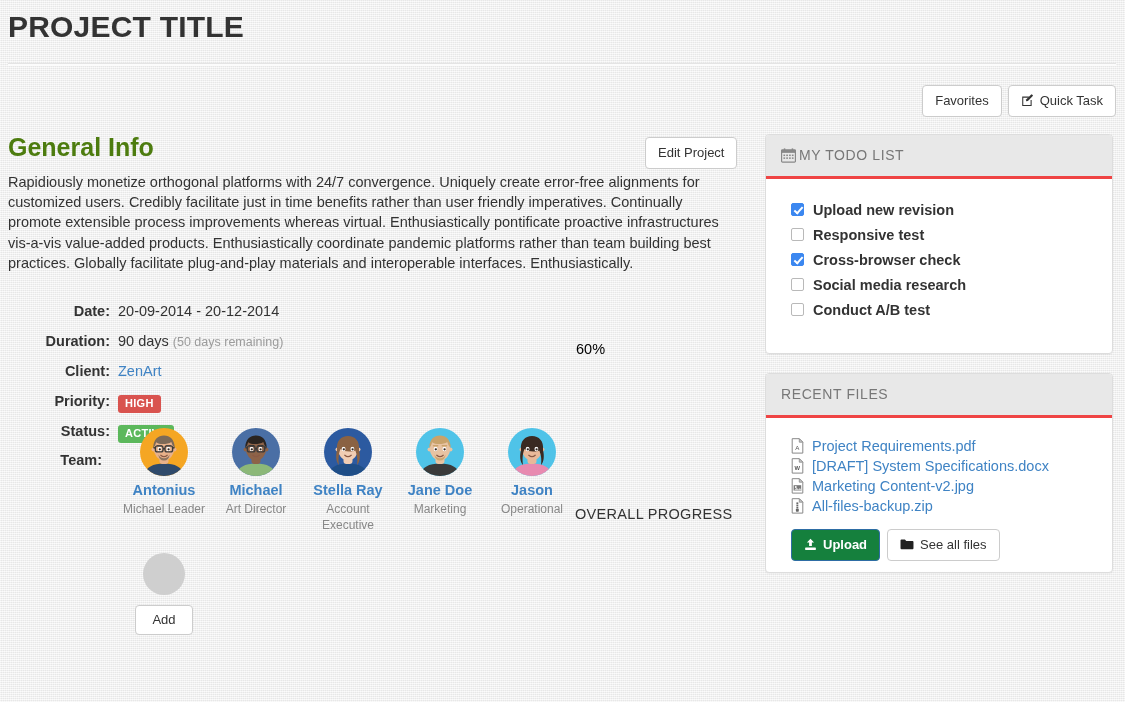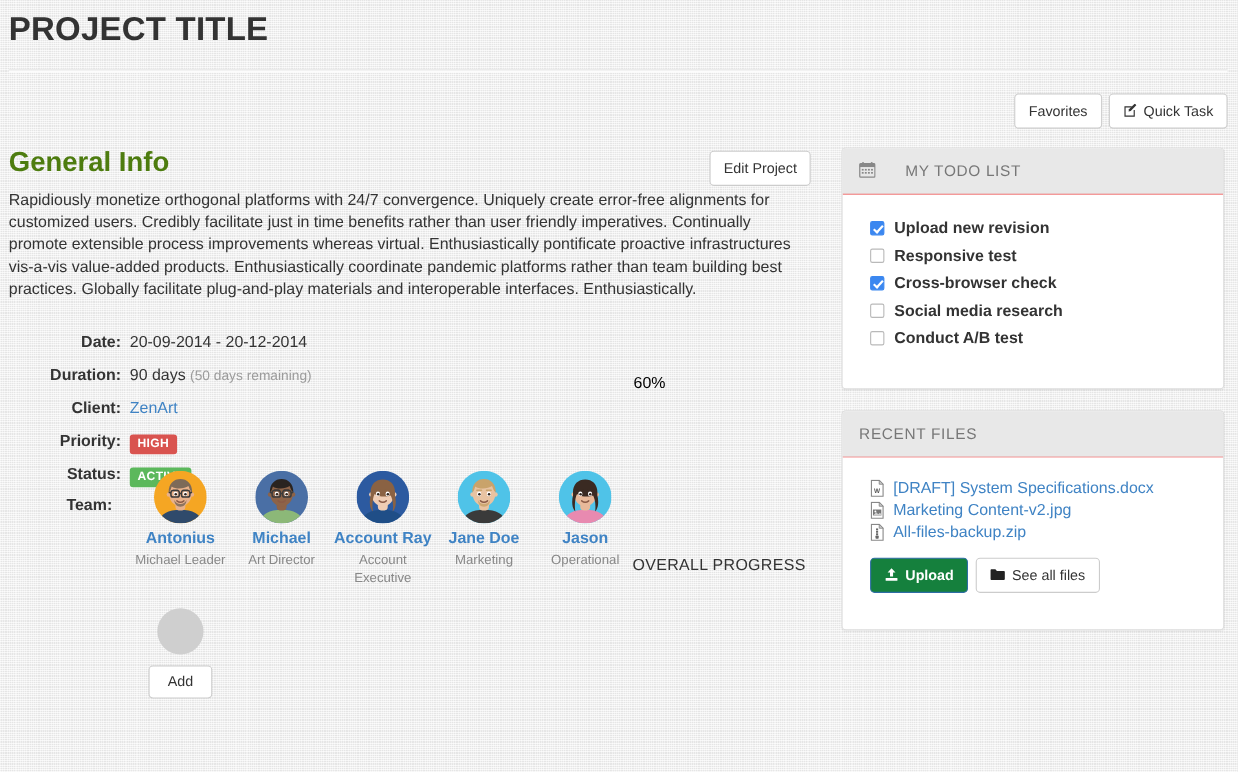--- a/index.html
+++ b/index.html
@@ -250,26 +250,26 @@
     left: 765px;
     width: 348px;
     background: #ffffff;
     border: 1px solid #dddddd;
     border-radius: 4px;
     box-sizing: border-box;
     box-shadow: 0 1px 1px rgba(0,0,0,0.04);
   }
   .panel-heading {
     background: #e8e8e8;
-    border-bottom: 1px solid #ef4444;
+    border-bottom: 3px solid #ef4444;
     border-radius: 3px 3px 0 0;
     padding: 12px 15px 13px 15px;
     display: flex;
-    align-items: flex-start;
-    gap: 27px;
+    align-items: flex-end;
+    gap: 3px;
   }
   .panel-title {
     font-size: 14px;
     color: #777777;
     letter-spacing: 0.6px;
     line-height: 16px;
   }
   .panel-body {
     padding: 18px 15px 18px 25px;
   }
@@ -462,21 +462,21 @@
           <circle cx="34.4" cy="21.5" r="2.1" fill="#f0cdb4"></circle>
           <path d="M13 22c-1-9 4-14 11-14s12 5 11 14c1.5 6 1 12-2 15 1-7-.5-12-1.8-14.6C28 24 20 24 16.6 21 15 24 14 30 15 37c-3-3-3.5-9-2-15z" fill="#8a6243"></path>
           <ellipse cx="19.6" cy="21" rx="1.9" ry="2.2" fill="#fff"></ellipse>
           <ellipse cx="28.4" cy="21" rx="1.9" ry="2.2" fill="#fff"></ellipse>
           <circle cx="19.8" cy="21.3" r="1.15" fill="#33261e"></circle>
           <circle cx="28.6" cy="21.3" r="1.15" fill="#33261e"></circle>
           <rect x="16.8" y="16.9" width="5.6" height="1.5" rx="0.7" fill="#8a6243"></rect>
           <rect x="25.6" y="16.9" width="5.6" height="1.5" rx="0.7" fill="#8a6243"></rect>
           <path d="M20.8 27.3c1.9 1.6 4.5 1.6 6.4 0" stroke="#8a5a46" stroke-width="1.3" fill="none" stroke-linecap="round"></path>
         </svg></span>
-      <span class="member-name">Account Ray</span>
+      <span class="member-name">Stella Ray</span>
       <span class="member-role">Account Executive</span>
     </div>
     <div class="team-member">
       <span class="avatar"><svg viewBox="0 0 48 48" width="48" height="48">
           <rect width="48" height="48" fill="#4fc3e8"></rect>
           <path d="M4 48c1.5-9 9-12.5 20-12.5S42.5 39 44 48z" fill="#3a3a3a"></path>
           <rect x="19.5" y="28" width="9" height="8" rx="3" fill="#e8c3a2"></rect>
           <ellipse cx="24" cy="21" rx="10.2" ry="11.4" fill="#e8c3a2"></ellipse>
           <circle cx="13.6" cy="21.5" r="2.1" fill="#e8c3a2"></circle>
           <circle cx="34.4" cy="21.5" r="2.1" fill="#e8c3a2"></circle>
@@ -579,20 +579,30 @@
   <div class="panel-heading">
     <span class="panel-title">RECENT FILES</span>
   </div>
   <div class="panel-body">
     <ul id="files-list">
         <li class="file-item">
           <span>
             <svg class="file-icon" viewBox="0 0 13 16" aria-hidden="true">
               <path d="M1.2 0.7h7.1l3.5 3.5v10.9H1.2z" fill="#fff" stroke="#888" stroke-width="1"></path>
               <path d="M8.3 0.7 11.8 4.2H8.3z" fill="#ccc" stroke="#888" stroke-width="0.8"></path>
+              <text x="6.3" y="12.2" font-size="6.2" font-family="Liberation Sans, sans-serif" text-anchor="middle" fill="#555">A</text>
+            </svg>
+          </span>
+          <span class="file-name">Project Requirements.pdf</span>
+        </li>
+        <li class="file-item">
+          <span>
+            <svg class="file-icon" viewBox="0 0 13 16" aria-hidden="true">
+              <path d="M1.2 0.7h7.1l3.5 3.5v10.9H1.2z" fill="#fff" stroke="#888" stroke-width="1"></path>
+              <path d="M8.3 0.7 11.8 4.2H8.3z" fill="#ccc" stroke="#888" stroke-width="0.8"></path>
               <text x="6.3" y="12.4" font-size="5.8" font-weight="bold" font-family="Liberation Sans, sans-serif" text-anchor="middle" fill="#555">W</text>
             </svg>
           </span>
           <span class="file-name">[DRAFT] System Specifications.docx</span>
         </li>
         <li class="file-item">
           <span>
             <svg class="file-icon" viewBox="0 0 13 16" aria-hidden="true">
               <path d="M1.2 0.7h7.1l3.5 3.5v10.9H1.2z" fill="#fff" stroke="#888" stroke-width="1"></path>
               <path d="M8.3 0.7 11.8 4.2H8.3z" fill="#ccc" stroke="#888" stroke-width="0.8"></path>

